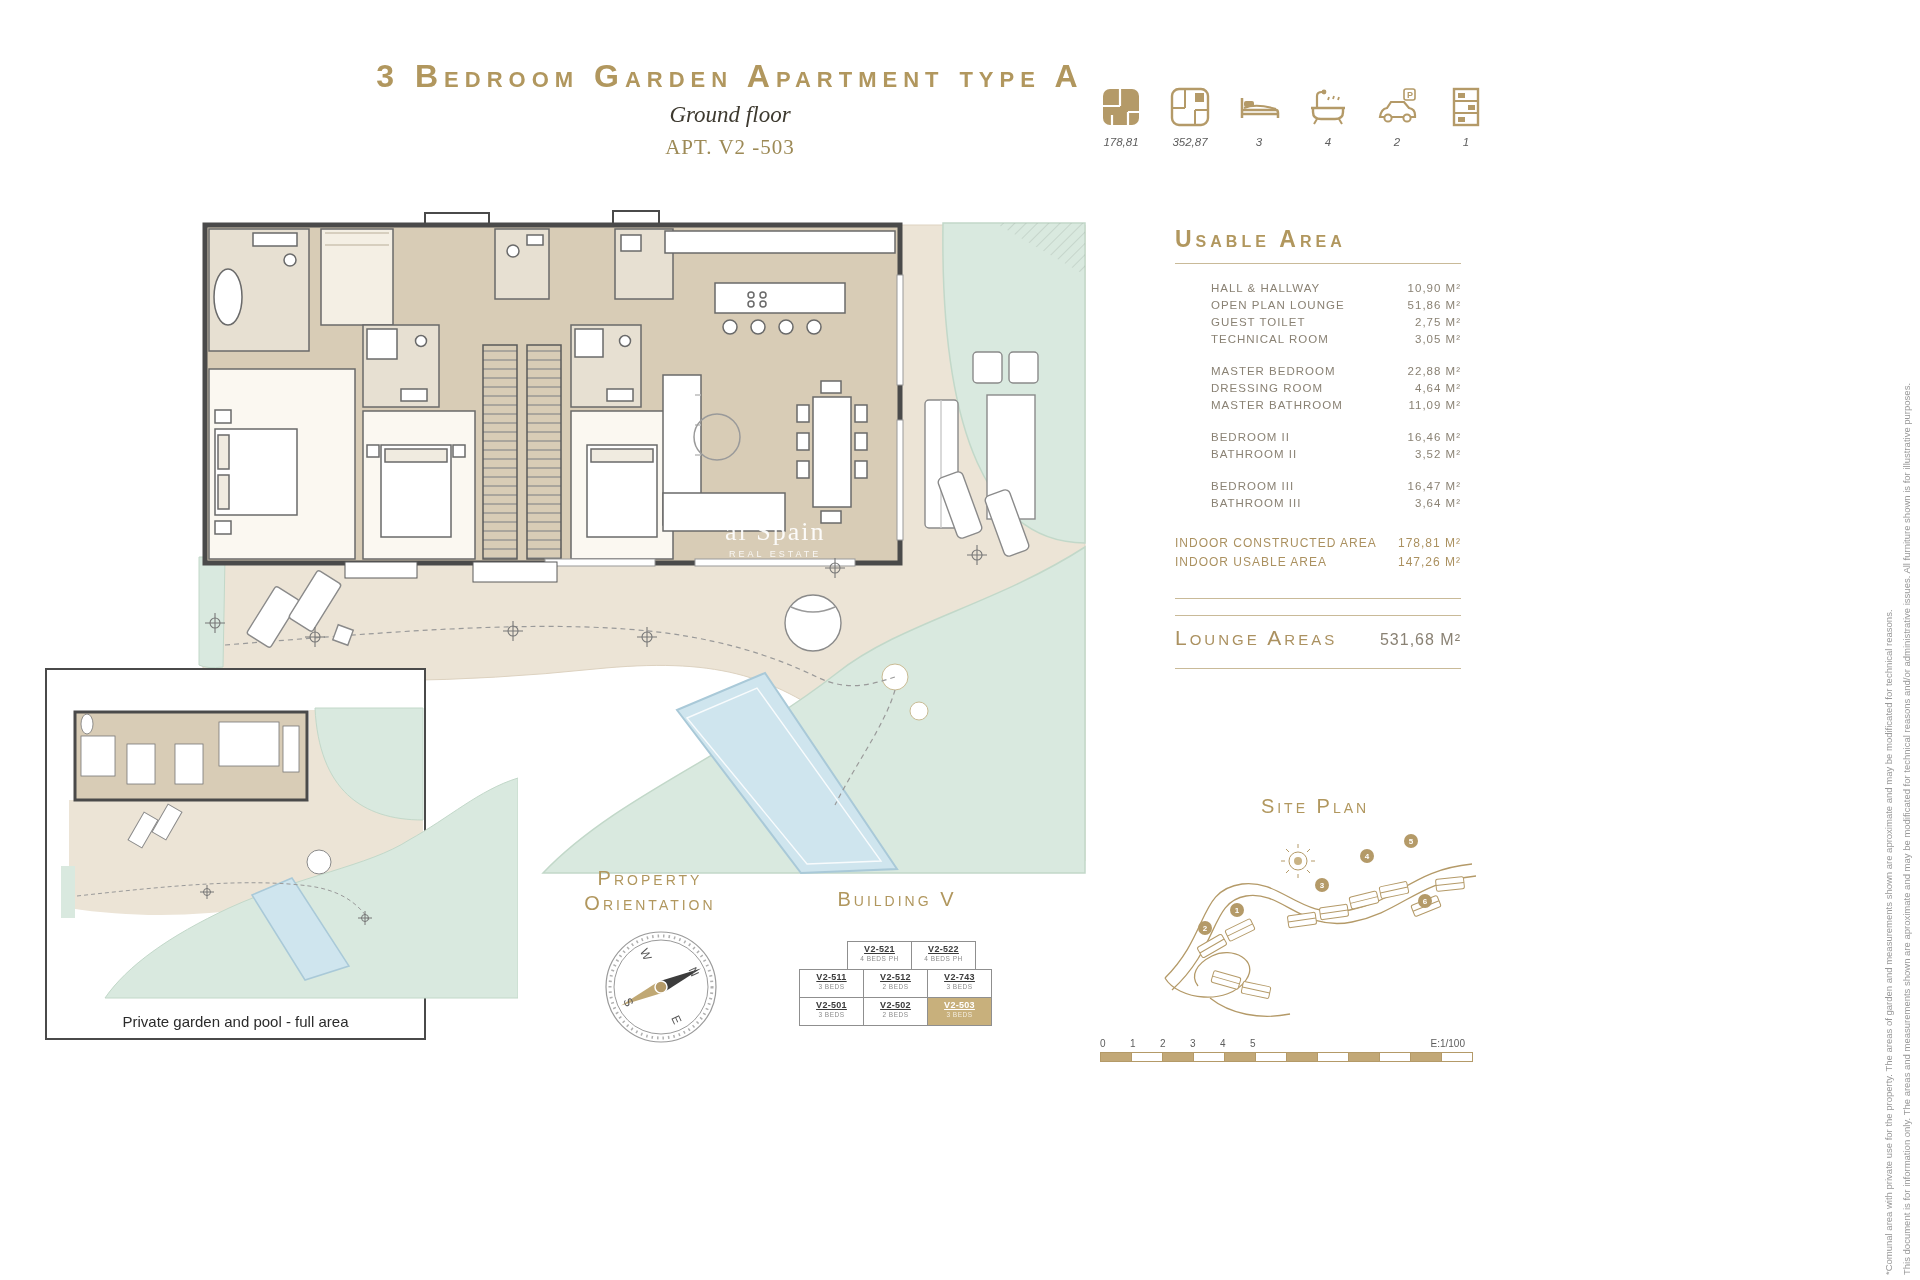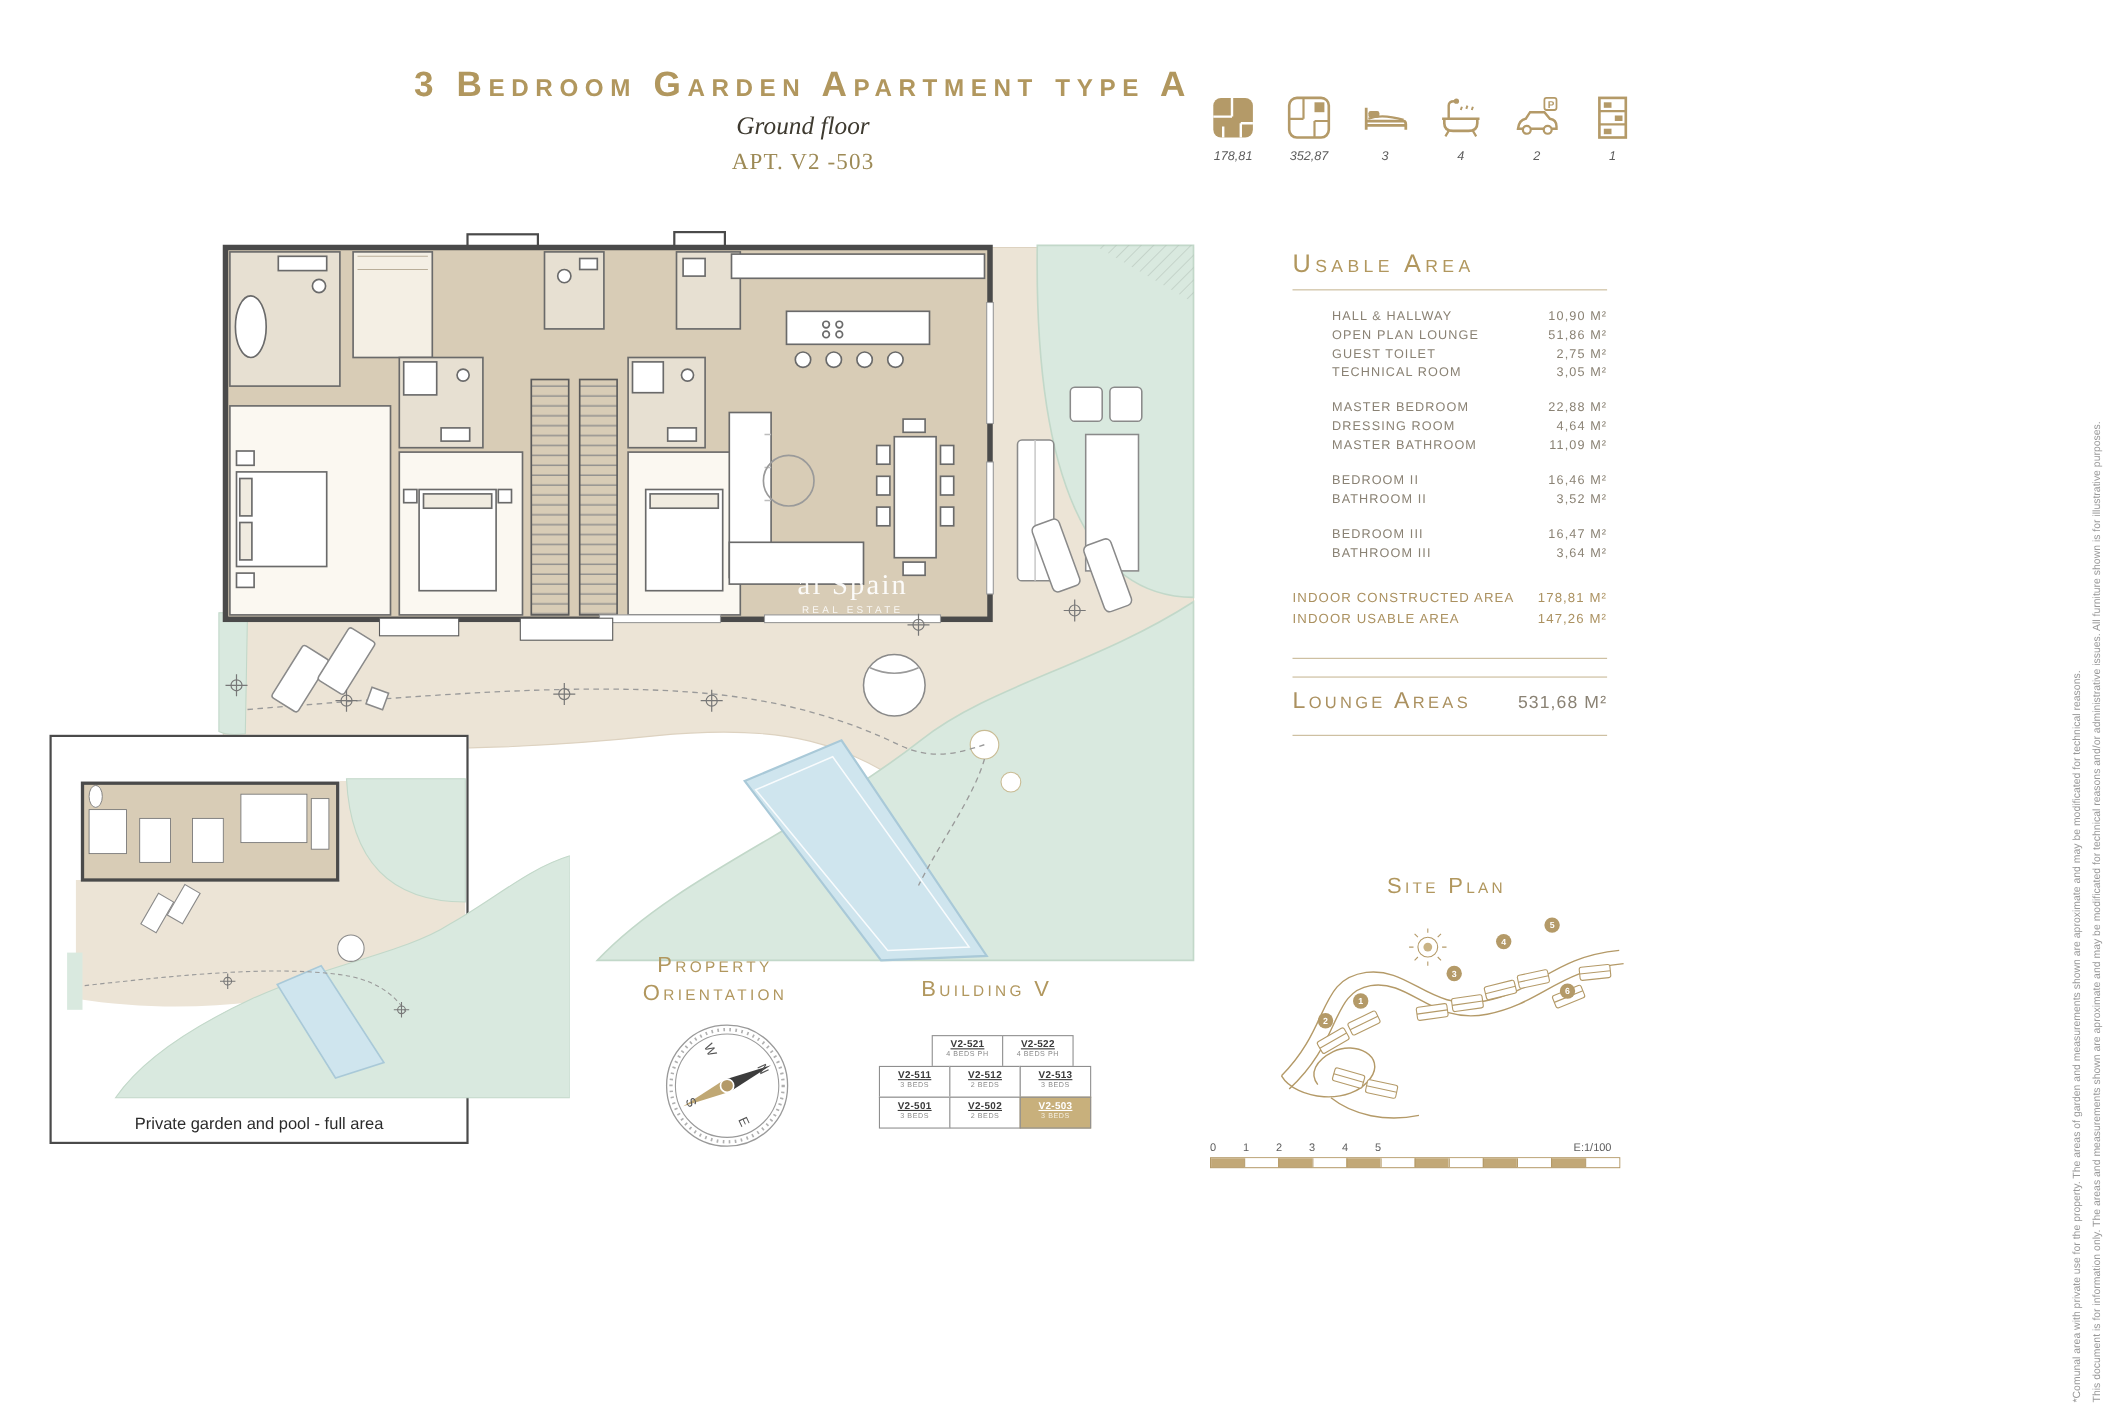--- a/index.html
+++ b/index.html
@@ -15,21 +15,21 @@
             font-family:"Liberation Serif",serif;font-size:21px;letter-spacing:1px;color:#9d8a56;}
 
   
   .stats{position:absolute;left:1098px;top:84px;display:flex;gap:23px;}
   .stat{width:46px;text-align:center;}
   .stat svg{width:46px;height:46px;display:block;margin:0 auto;}
   .stat .val{margin-top:6px;font-size:11.5px;font-style:italic;color:#5d5d5d;}
 
   
   .area-panel{position:absolute;left:1175px;top:226px;width:286px;}
-  .area-heading{font-variant:small-caps;font-size:23px;letter-spacing:4px;color:#b1975e;}
+  .area-heading{font-variant:small-caps;font-size:23px;letter-spacing:4px;color:#b1975e;font-weight:bold;}
   .gold-line{border:none;border-top:1px solid #c9ba98;margin:10px 0 0 0;}
   .area-rows{padding-top:16px;}
   .arow{display:flex;justify-content:space-between;font-size:11.5px;letter-spacing:1px;
         color:#8a8274;line-height:17px;text-transform:uppercase;}
   .agroup{margin-bottom:15px;margin-left:36px;}
   .indoor{margin-top:22px;}
   .indoor .arow{color:#ab9160;font-size:12px;line-height:19px;}
   .outdoor{padding-top:14px;}
   .total-row{display:flex;justify-content:space-between;align-items:baseline;padding:10px 0 8px 0;}
   .total-label{font-variant:small-caps;font-size:21px;letter-spacing:3px;color:#ab9160;}
@@ -486,21 +486,21 @@
     <div class="brow">
       <div class="bcell">
         <div class="bcode">V2-511</div>
           <div class="bbeds">3 BEDS</div>
       </div>
       <div class="bcell">
         <div class="bcode">V2-512</div>
           <div class="bbeds">2 BEDS</div>
       </div>
       <div class="bcell">
-        <div class="bcode">V2-513</div>
+        <div class="bcode">V2-743</div>
           <div class="bbeds">3 BEDS</div>
       </div>
     </div>
     <div class="brow">
       <div class="bcell">
         <div class="bcode">V2-501</div>
           <div class="bbeds">3 BEDS</div>
       </div>
       <div class="bcell">
         <div class="bcode">V2-502</div>

